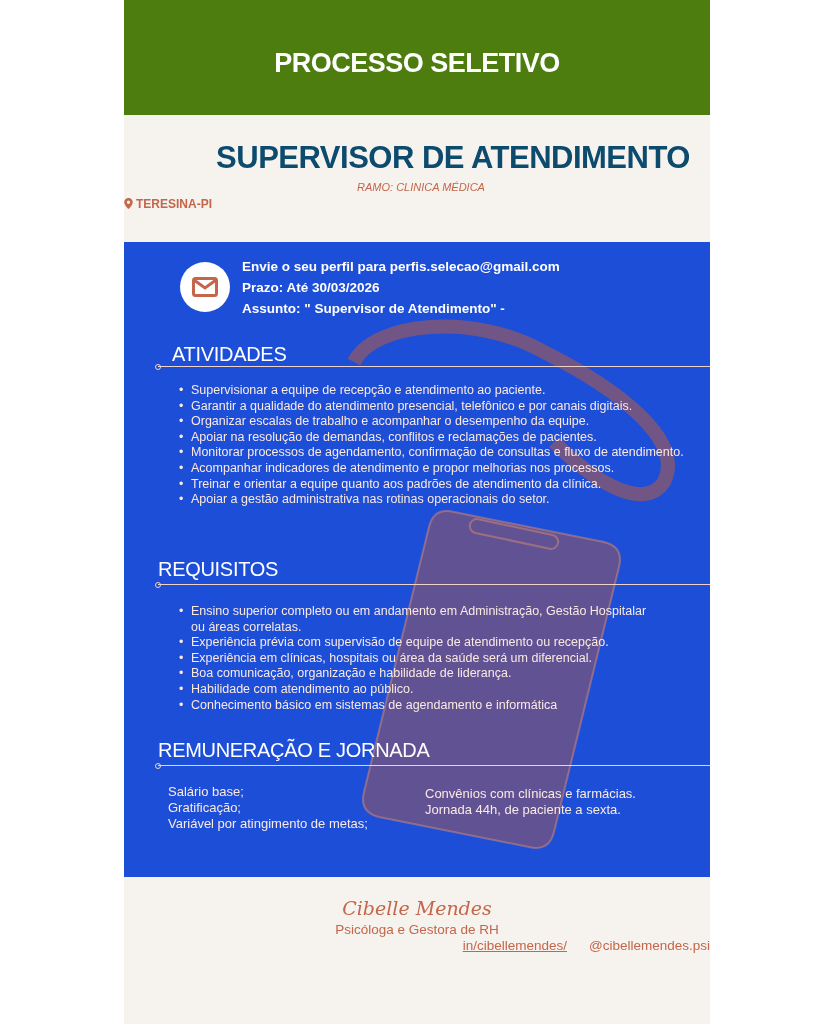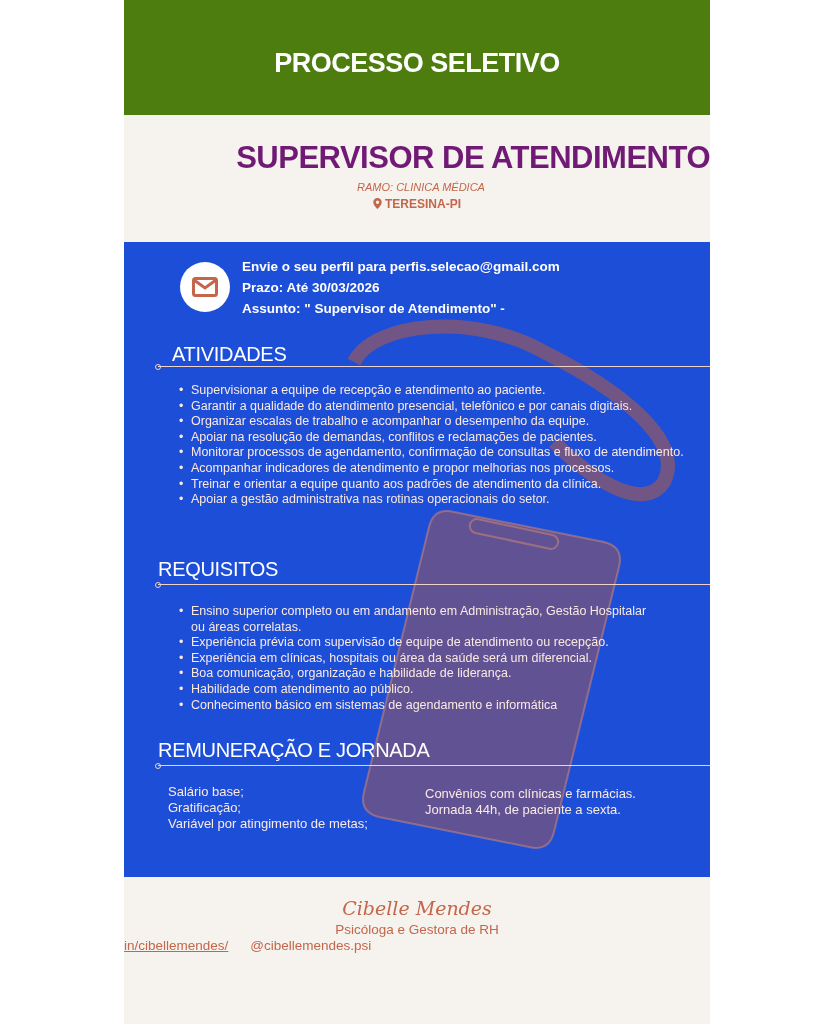--- a/index.html
+++ b/index.html
@@ -1,36 +1,36 @@
 <!DOCTYPE html>
 <html><head>
 <meta charset="utf-8">
 <style>
   html, body { margin:0; padding:0; }
   body { width:833px; height:1024px; background:#ffffff; position:relative; overflow:hidden; font-family:"Liberation Sans", sans-serif; }
   .page { position:absolute; left:124px; top:0; width:586px; height:1024px; background:#f6f2ee; overflow:hidden; }
   .top-band { position:absolute; left:0; top:0; width:586px; height:115px; background:#4d7c0f; }
   .top-title { position:absolute; left:0; top:48px; width:586px; text-align:center; color:#fff; font-weight:bold; font-size:27px; letter-spacing:-0.5px; }
-  .job-title { position:absolute; left:0; top:140px; width:586px; text-align:right; color:#701a75; font-weight:bold; font-size:31px; letter-spacing:-0.5px; }
+  .job-title { position:absolute; left:0; top:140px; width:586px; text-align:center; color:#0c4a6e; font-weight:bold; font-size:31px; letter-spacing:-0.5px;padding-left:36px; }
   .branch { position:absolute; left:4px; top:181px; width:586px; text-align:center; color:#c4664a; font-style:italic; font-size:11px; }
-  .location { position:absolute; left:0; top:197px; width:586px; text-align:center; color:#c4664a; font-weight:bold; font-size:12px; }
+  .location { position:absolute; left:0; top:197px; width:586px; text-align:left; color:#c4664a; font-weight:bold; font-size:12px; }
   .main { position:absolute; left:0; top:242px; width:586px; height:635px; background:#1d4ed8; overflow:hidden; }
   .watermark { position:absolute; left:0; top:0; width:586px; height:635px; pointer-events:none; }
   .contact-icon { position:absolute; left:56px; top:20px; width:50px; height:50px; border-radius:50%; background:#fff; display:flex; align-items:center; justify-content:center; }
   .contact { position:absolute; left:118px; top:14px; color:#fff; font-weight:bold; font-size:13.5px; line-height:21px; }
   .section-title { position:absolute; color:#fff; font-weight:normal; font-size:20px; letter-spacing:-0.3px; }
   .divider { position:absolute; left:34px; width:552px; height:1px; background:#f1d2c6; }
   .divider::before { content:""; position:absolute; left:-3px; top:-2px; width:4px; height:4px; border:1px solid #f1d2c6; border-radius:50%; }
   ul.bullets { position:absolute; margin:0; padding:0; list-style:none; color:#fbe9e2; font-size:12.5px; line-height:15.6px; }
   ul.bullets li { position:relative; padding-left:12px; }
   ul.bullets li::before { content:"•"; position:absolute; left:0; top:0; }
   .pay-col { position:absolute; color:#fbe9e2; font-size:13px; line-height:16px; }
   .footer-name { position:absolute; left:0; top:897px; width:586px; text-align:center; color:#c4664a; font-family:"DejaVu Serif", serif; font-style:italic; font-size:19px; }
   .footer-role { position:absolute; left:0; top:922px; width:586px; text-align:center; color:#c4664a; font-size:13.5px; }
-  .footer-links { position:absolute; left:0; top:938px; width:586px; text-align:left; color:#c4664a; font-size:13.5px; }
+  .footer-links { position:absolute; left:0; top:938px; width:586px; text-align:right; color:#c4664a; font-size:13.5px; }
   .footer-links a { color:#c4664a; text-decoration:underline; margin-right:22px; }
 </style>
 </head>
 <body>
 
 <div class="page">
   <div class="top-band">
     <div class="top-title">PROCESSO SELETIVO</div>
   </div>
 

